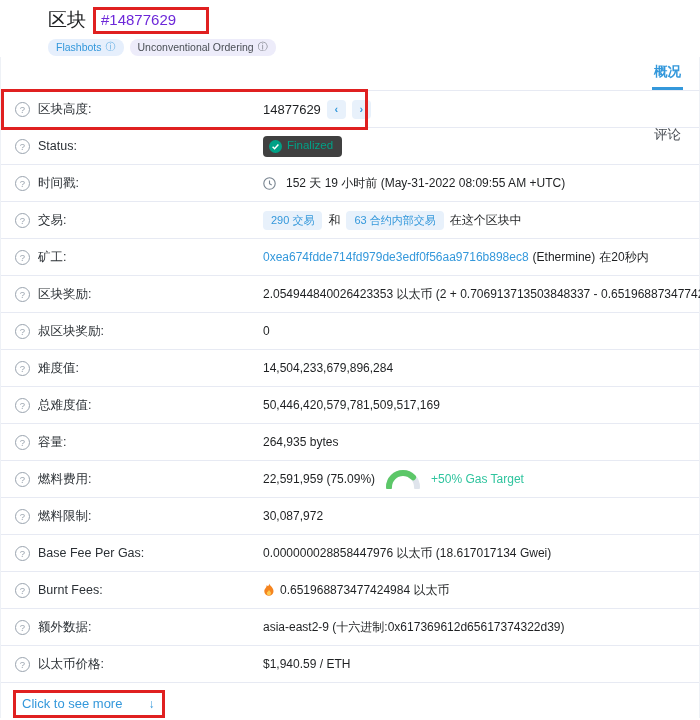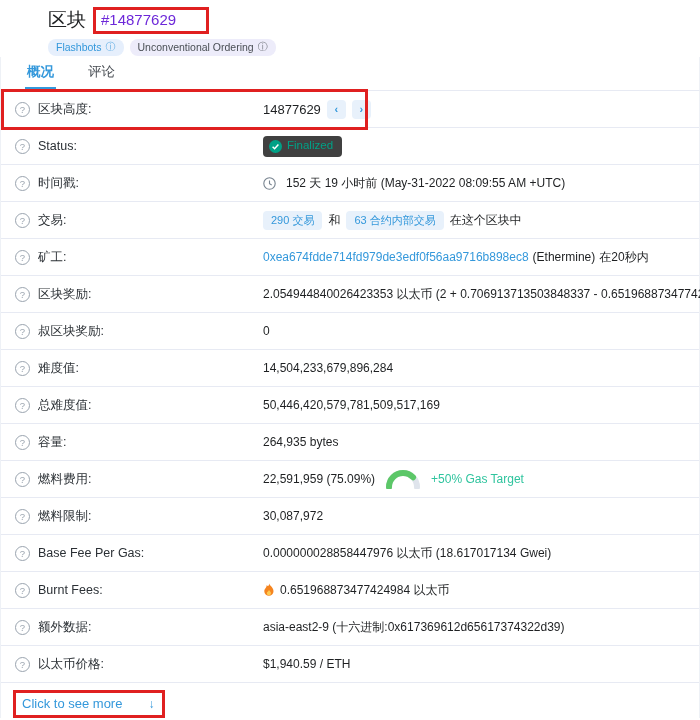--- a/index.html
+++ b/index.html
@@ -26,23 +26,23 @@
   .badges { margin-top:4px; display:flex; gap:6px; align-items:center; }
   .pill {
     font-size:10.5px; padding:3px 8px; border-radius:8px;
     display:inline-flex; align-items:center; gap:4px; line-height:1;
   }
   .pill-blue { background:#e6effc; color:#3498db; }
   .pill-purple { background:#edecfa; color:#4a4f55; }
   .info-glyph { font-size:10px; opacity:.75; cursor:pointer; }
   
   .tabs {
-    height:34px; padding:0 24px; border-bottom:1px solid #e7eaf3;
+    height:34px; padding:0 16px; border-bottom:1px solid #e7eaf3;
     display:flex; align-items:flex-end; gap:30px;
-    border-left:1px solid #eef1f6; border-right:1px solid #eef1f6;
+    border-left:1px solid #eef1f6; border-right:1px solid #eef1f6;flex-direction:column;
   }
   .tab { font-size:13.5px; padding:6px 2px 9px 2px; cursor:pointer; }
   .tab.active { color:#3498db; font-weight:700; border-bottom:3px solid #3498db; padding-bottom:6px; }
   .tab.inactive { color:#4a4f55; }
   
   .card { border-left:1px solid #eef1f6; border-right:1px solid #eef1f6; }
   .row {
     height:37px; display:flex; align-items:center;
     border-bottom:1px solid #e7eaf3; padding:0 14px;
     font-size:12px; white-space:nowrap;

